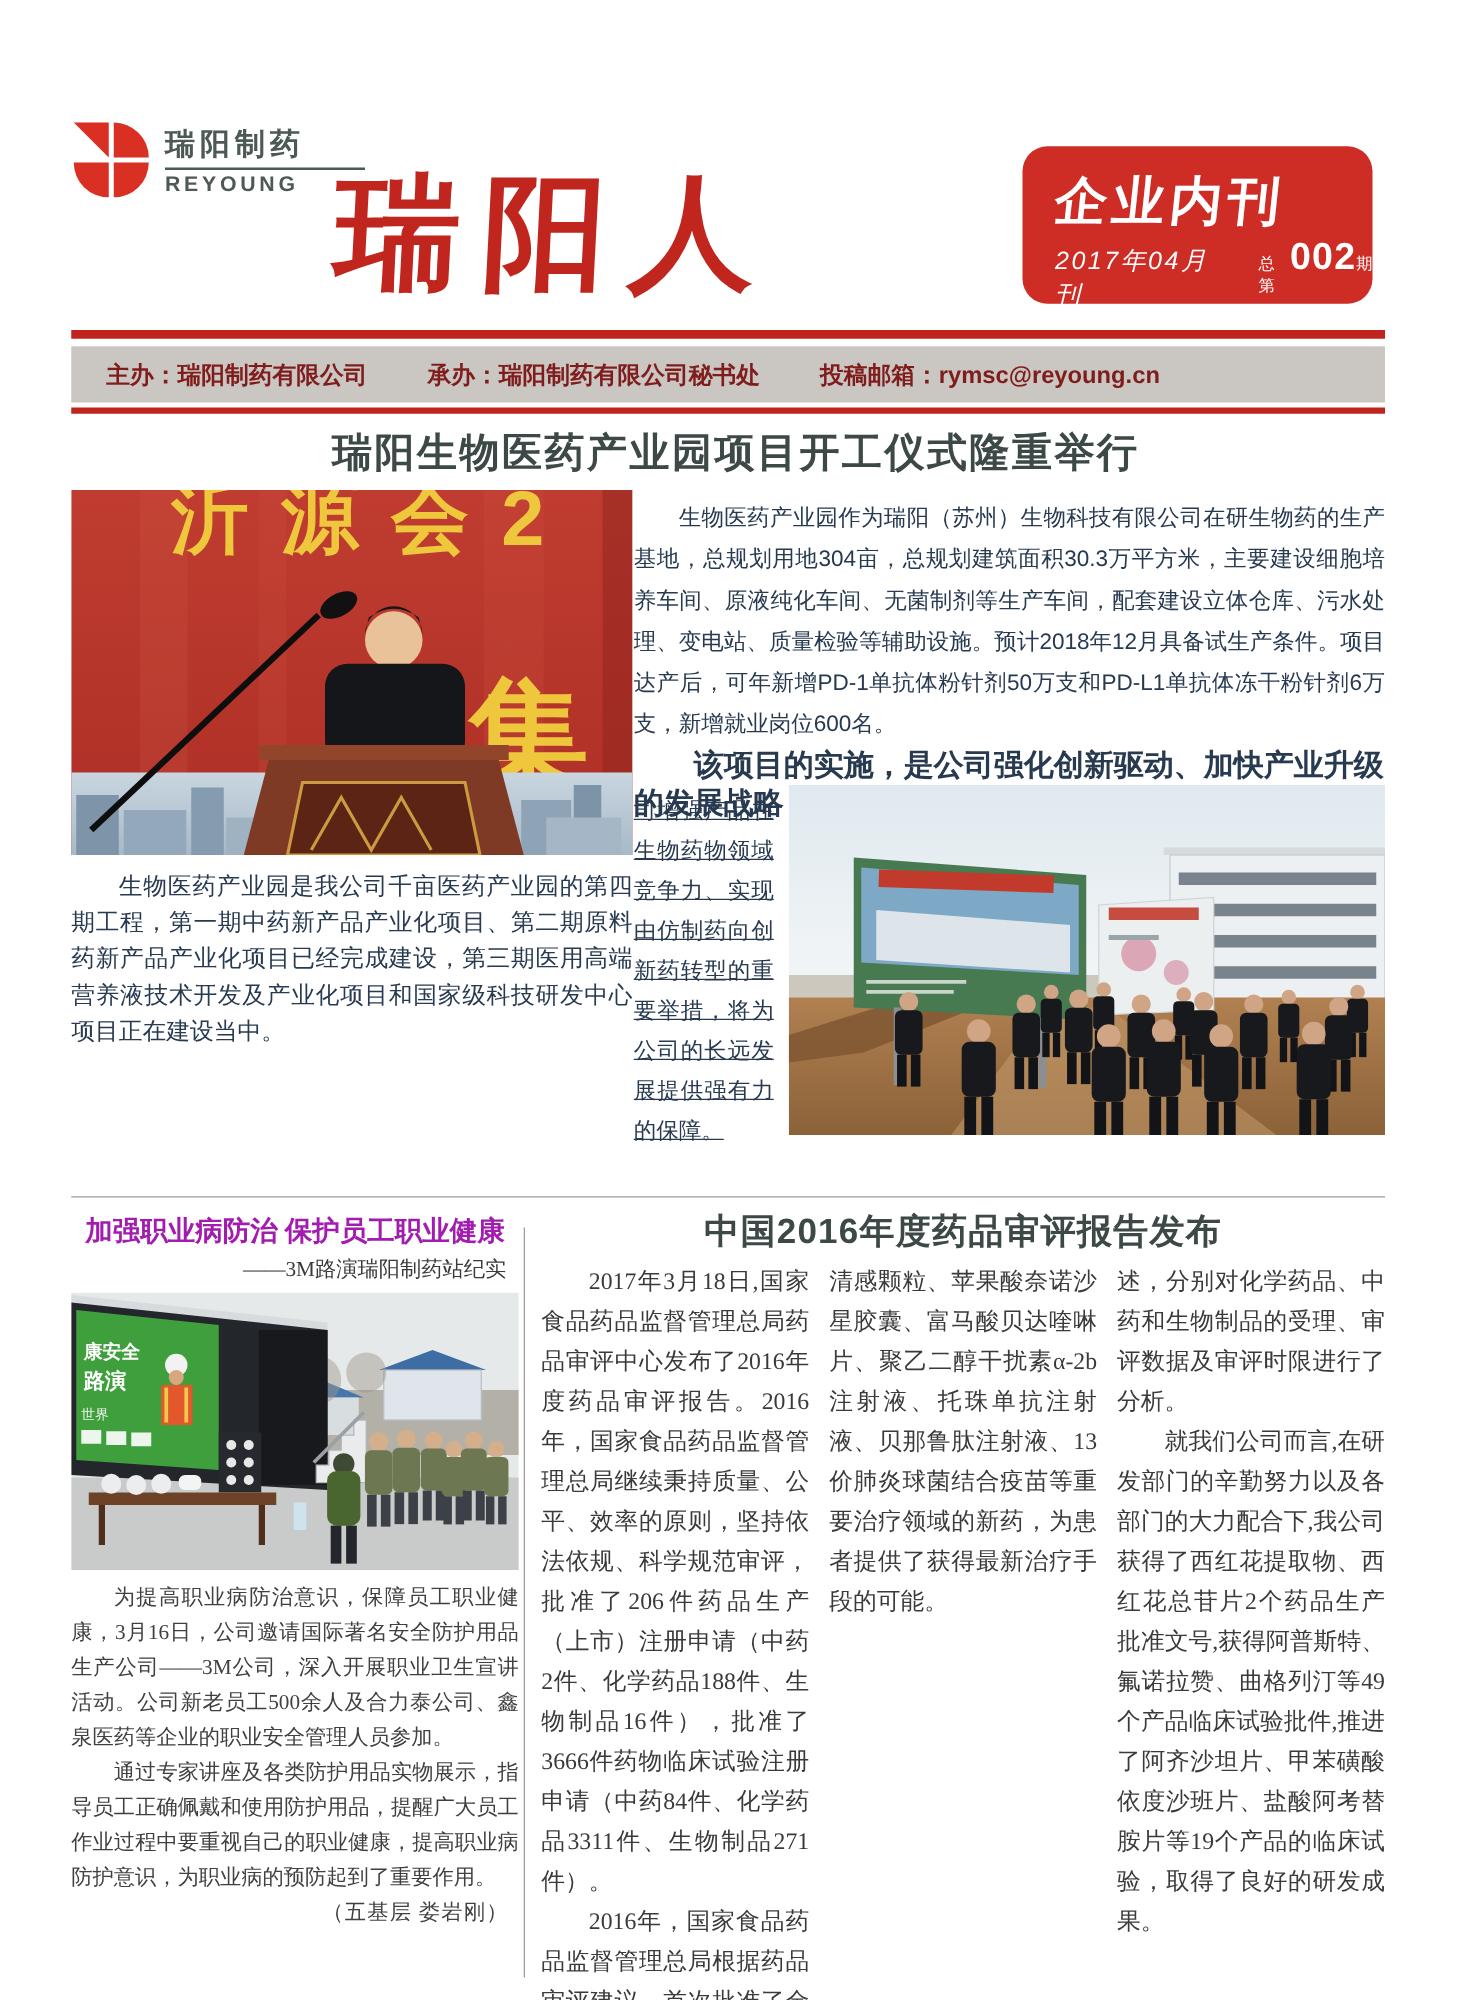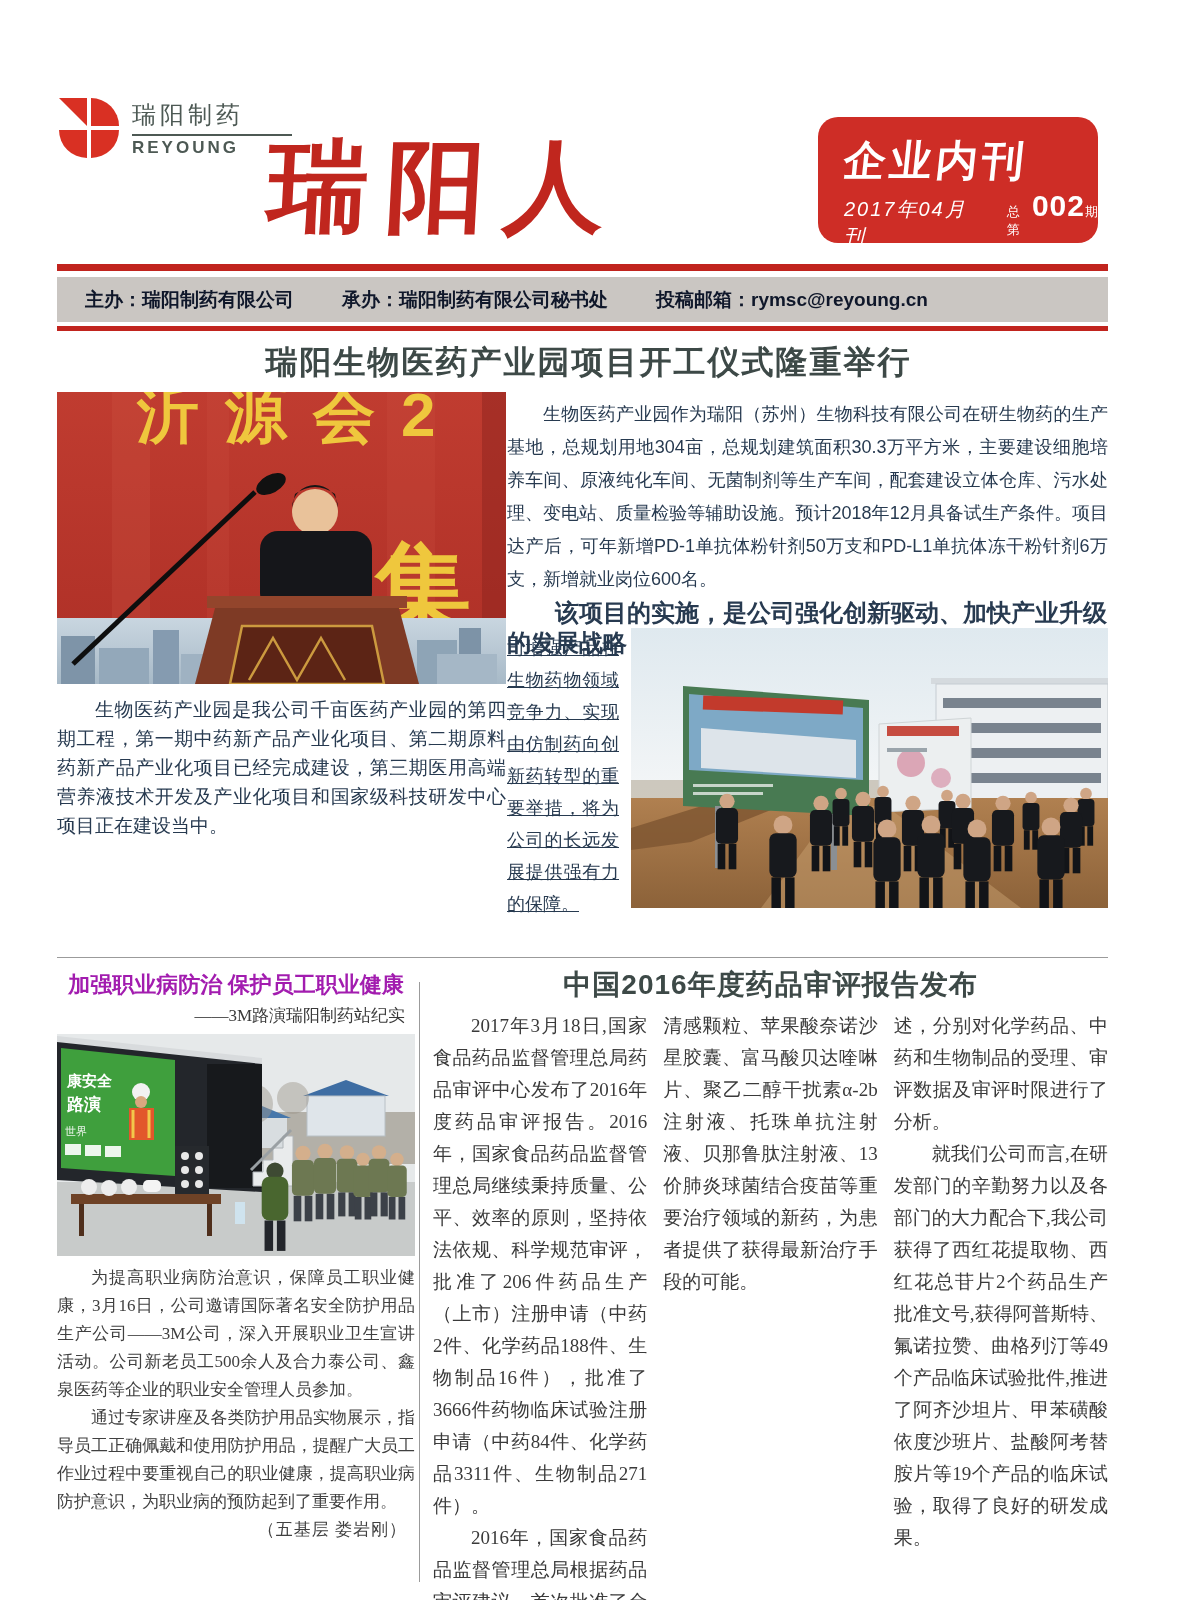--- a/index.html
+++ b/index.html
@@ -4,36 +4,36 @@
 <style>
   html,body{margin:0;padding:0;background:#e8e8e8;}
   .page{position:relative;width:1177px;height:1600px;background:#ffffff;overflow:hidden;
         font-family:"Liberation Sans",sans-serif;}
   .abs{position:absolute;}
   p{margin:0;}
   .jp{text-align:justify;text-justify:inter-character;}
   .indent{text-indent:2em;}
 
   
-  .logo-cn{font-size:24px;font-weight:normal;color:#4d5954;letter-spacing:4px;}
+  .logo-cn{font-size:24px;font-weight:bold;color:#4d5954;letter-spacing:4px;}
   .logo-rule{height:2px;background:#4d5954;margin:3px 0 2px 0;}
   .logo-en{font-size:17px;font-weight:bold;color:#4d5954;letter-spacing:3px;}
   .paper-title{font-family:"DejaVu Serif",serif;font-size:100px;line-height:1;
                font-weight:bold;color:#c0261e;letter-spacing:18px;transform:skewX(-3deg);}
   .issue-box{width:280px;height:126px;background:#ce2d26;border-radius:20px;color:#ffffff;
              box-sizing:border-box;padding:16px 0 0 26px;}
   .issue-label{font-size:42px;font-weight:bold;transform:skewX(-6deg);letter-spacing:4px;}
   .issue-line2{display:flex;align-items:baseline;}
   .issue-date{font-size:20px;font-style:italic;letter-spacing:2px;}
   .issue-no-prefix,.issue-no-suffix{font-size:13px;}
   .issue-no-value{font-size:30px;font-weight:bold;letter-spacing:1px;}
   .red-rule{background:#c1241e;}
   .info-bar{background:#cac6c2;display:flex;align-items:center;gap:48px;
             padding-left:28px;box-sizing:border-box;}
-  .info-item{font-size:19px;font-weight:bold;color:#0f172a;}
+  .info-item{font-size:19px;font-weight:bold;color:#7f1d1d;}
 
   
   .headline-1{width:1177px;text-align:center;font-size:32px;font-weight:bold;
               color:#3d4947;letter-spacing:2px;}
   .s-headline{width:358px;text-align:center;font-size:22px;font-weight:bold;color:#a21caf;
               font-family:"Liberation Serif",serif;}
   .s-subtitle{width:348px;text-align:right;font-size:17px;color:#3a3a3a;
               font-family:"Liberation Serif",serif;}
   .r-headline{width:675px;text-align:center;font-size:28px;font-weight:bold;
               color:#3d4947;letter-spacing:1px;}

